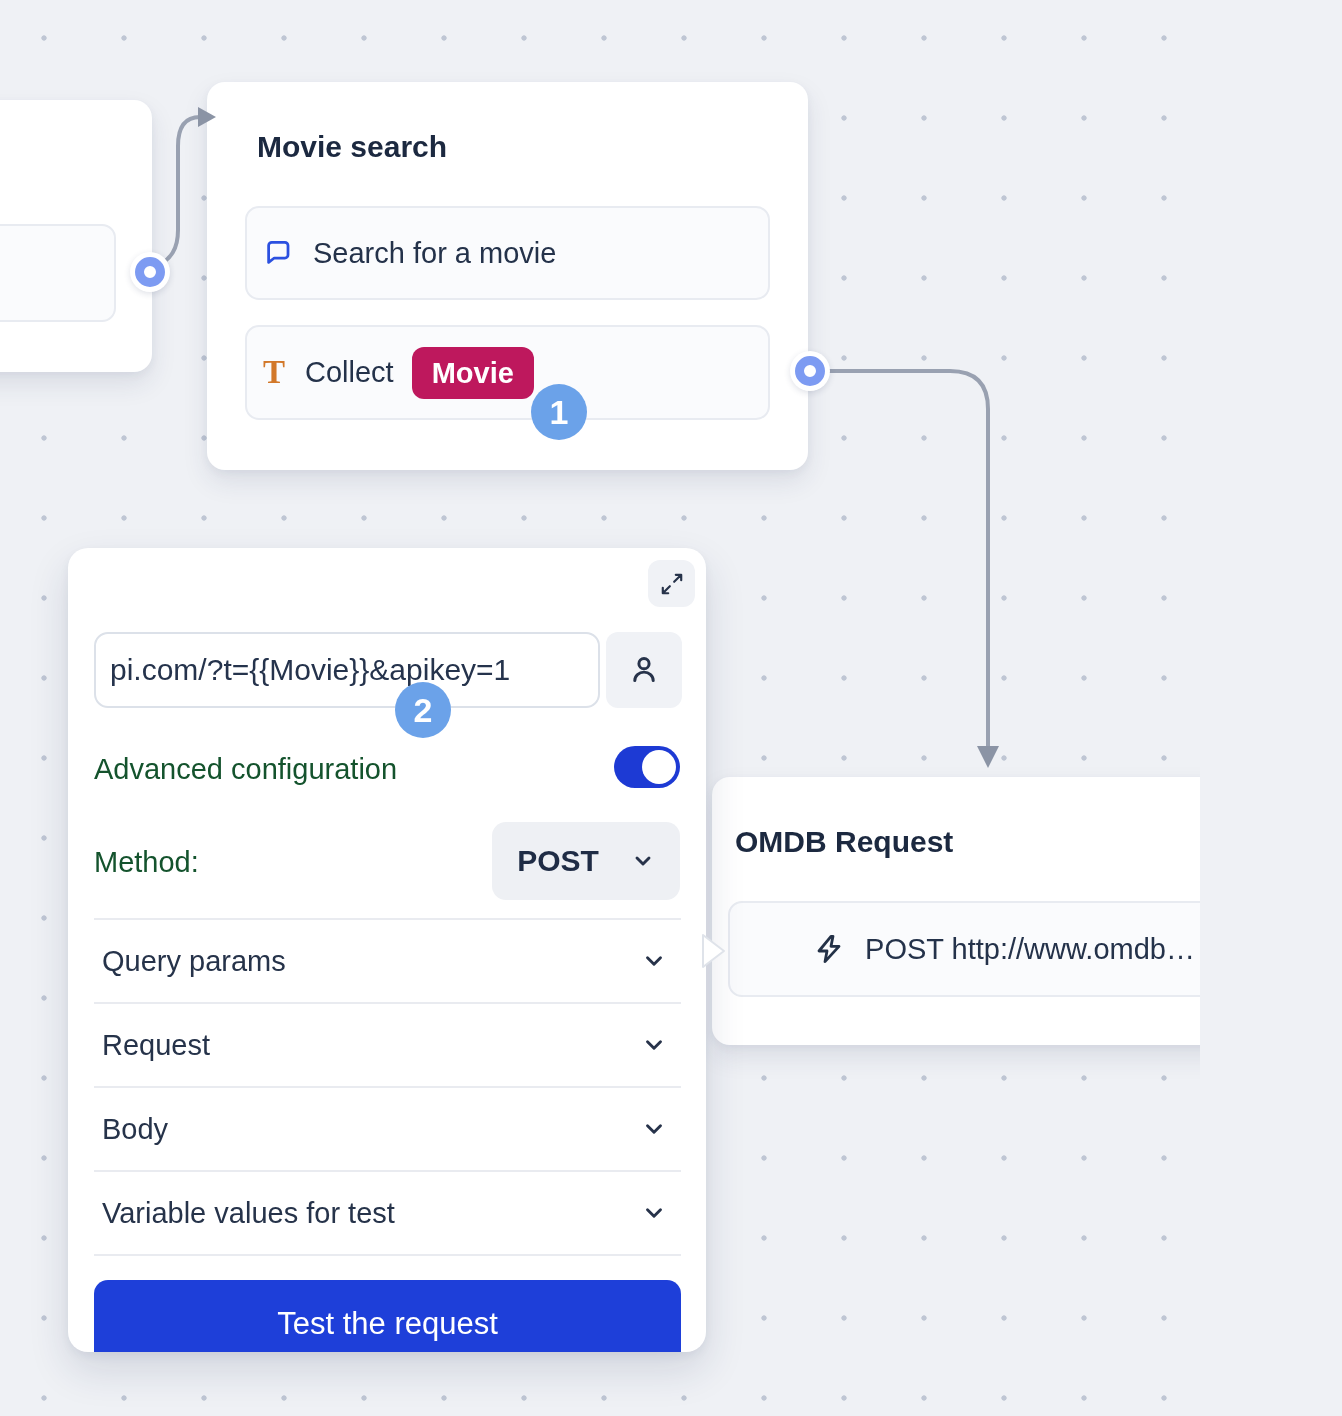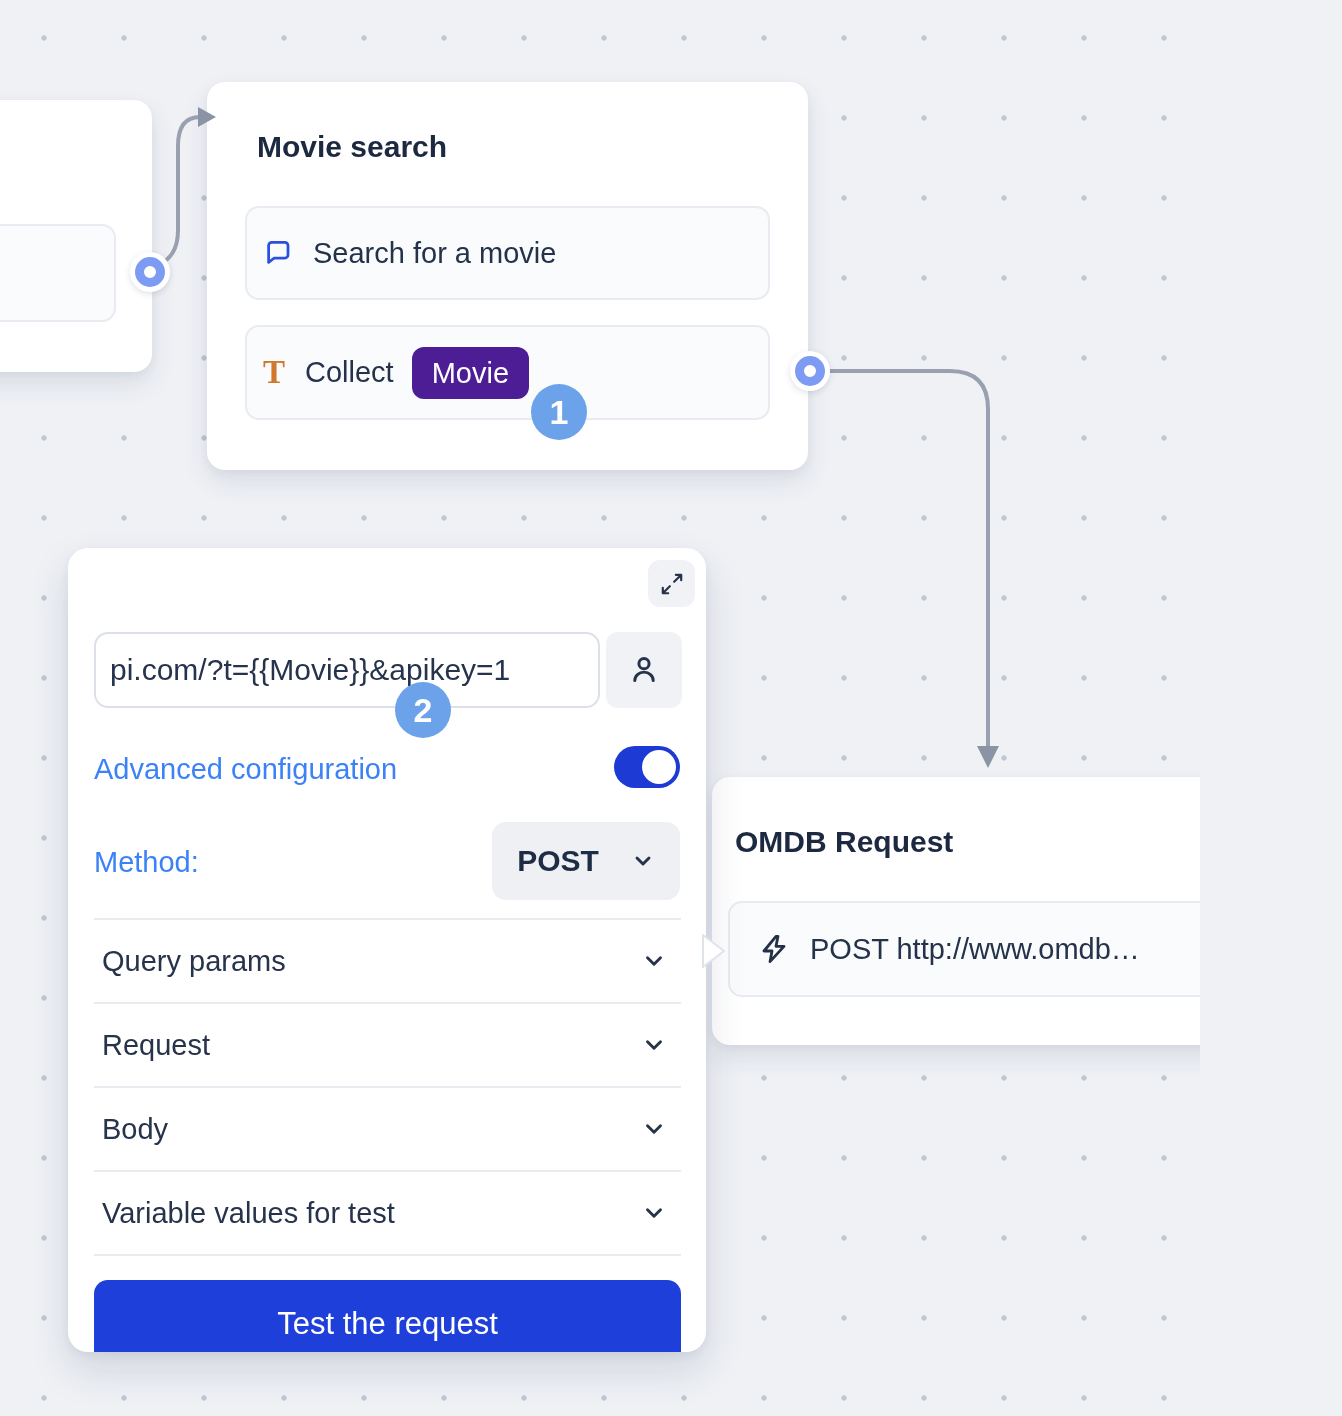--- a/index.html
+++ b/index.html
@@ -17,22 +17,22 @@
   }
   .node-title{
     position:absolute;font-size:30px;font-weight:700;color:#1c2940;white-space:nowrap;
   }
   .node-row{
     position:absolute;background:#fafbfd;border:2px solid #e8ebf1;border-radius:14px;
     display:flex;align-items:center;box-sizing:border-box;padding-left:16px;gap:20px;
   }
   .node-row .row-label{font-size:29px;color:#24324a;white-space:nowrap;overflow:hidden;}
   .var-badge{
-    display:inline-block;background:#4c1d95;color:#ffffff;border-radius:12px;
-    padding:9px 20px;font-size:29px;line-height:34px;
+    display:inline-block;background:#be185d;color:#ffffff;border-radius:12px;
+    padding:9px 20px;font-size:29px;line-height:34px;font-weight:bold;
   }
   .t-glyph{font-family:"Liberation Serif",serif;font-weight:700;font-size:33px;color:#d2782a;line-height:1;}
   .step-badge{
     position:absolute;width:56px;height:56px;border-radius:50%;background:#6ba2e9;
     color:#fff;font-size:34px;font-weight:700;display:flex;align-items:center;justify-content:center;
     z-index:7;
   }
   .port{
     position:absolute;width:40px;height:40px;border-radius:50%;background:#ffffff;
     box-shadow:0 2px 6px rgba(35,50,90,.14);display:flex;align-items:center;justify-content:center;z-index:6;
@@ -45,21 +45,21 @@
   }
   .icon-btn{
     position:absolute;background:#f0f2f6;border:none;border-radius:12px;cursor:pointer;
     display:flex;align-items:center;justify-content:center;padding:0;
   }
   .url-input{
     position:absolute;left:26px;top:84px;width:506px;height:76px;box-sizing:border-box;
     border:2px solid #dce1e9;border-radius:14px;padding:0 14px;font-size:30px;color:#25334c;
     font-family:Liberation Sans, sans-serif;background:#fff;outline:none;
   }
-  .panel-label{position:absolute;font-size:29px;color:#3b82f6;white-space:nowrap;}
+  .panel-label{position:absolute;font-size:29px;color:#14532d;white-space:nowrap;}
   .toggle{
     position:absolute;left:546px;top:198px;width:66px;height:42px;border-radius:21px;
     background:#1d3ad4;cursor:pointer;
   }
   .toggle .knob{
     position:absolute;right:4px;top:4px;width:34px;height:34px;border-radius:50%;background:#fff;
   }
   .method-box{
     position:absolute;left:424px;top:274px;width:188px;height:78px;background:#eef0f4;
     border:none;border-radius:14px;display:flex;align-items:center;justify-content:center;gap:32px;
@@ -106,21 +106,21 @@
     <div class="node-row" style="left:38px;top:243px;width:525px;height:95px;">
       <span class="t-glyph">T</span>
       <span class="row-label">Collect</span>
       <span class="var-badge" style="margin-left:-2px;">Movie</span>
     </div>
   </div>
 
   <div class="card" style="left:712px;top:777px;width:572px;height:268px;">
     <div class="node-title" style="left:23px;top:48px;">OMDB Request</div>
 
-    <div class="node-row" style="left:16px;top:124px;width:524px;height:96px;padding-left:28px;">
+    <div class="node-row" style="left:16px;top:124px;width:524px;height:96px;padding-left:28px;justify-content:center;">
       <span style="display:flex;">
         <svg width="32" height="32" viewBox="0 0 24 24" fill="none" stroke="#233147" stroke-width="2.1" stroke-linejoin="round">
           <path d="M13.5 2.5 L4.5 13.5 h6 l-1.5 8 L19.5 10 h-6 l1.5 -7.5 z"></path>
         </svg>
       </span>
       <span class="row-label">POST http://www.omdb…</span>
     </div>
   </div>
 
   <svg class="notch" style="left:700px;top:932px;" width="28" height="38">

